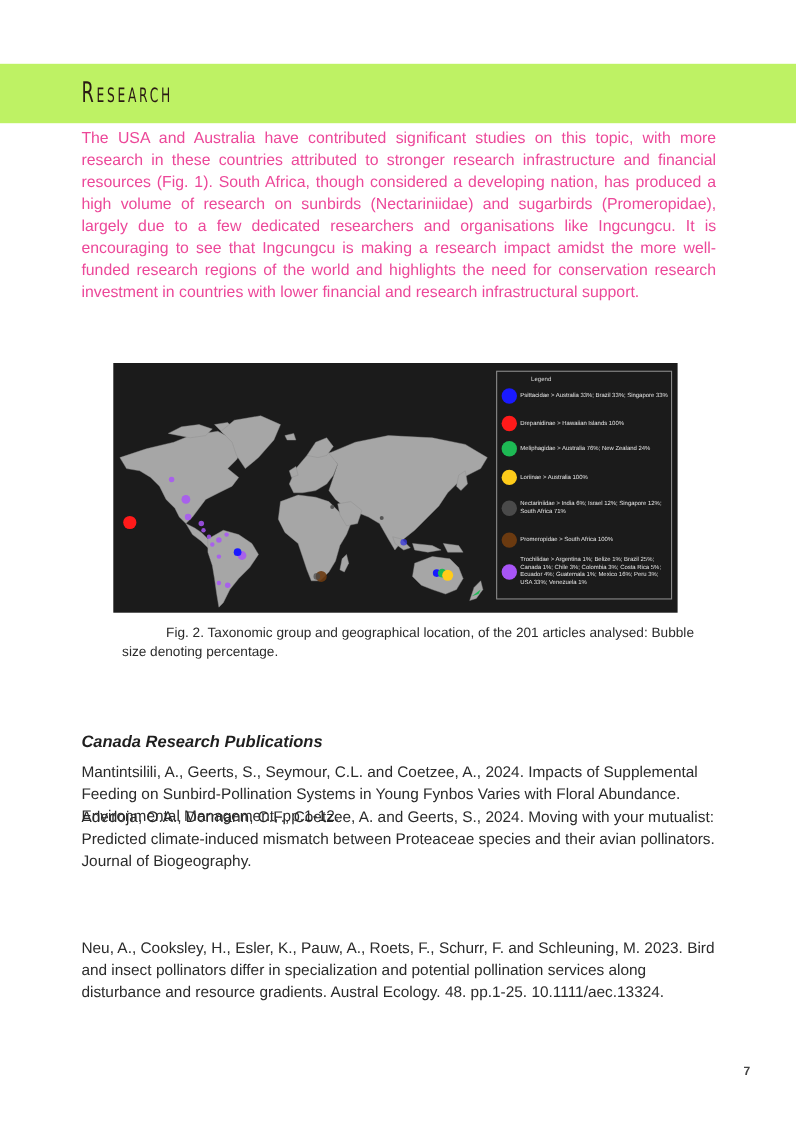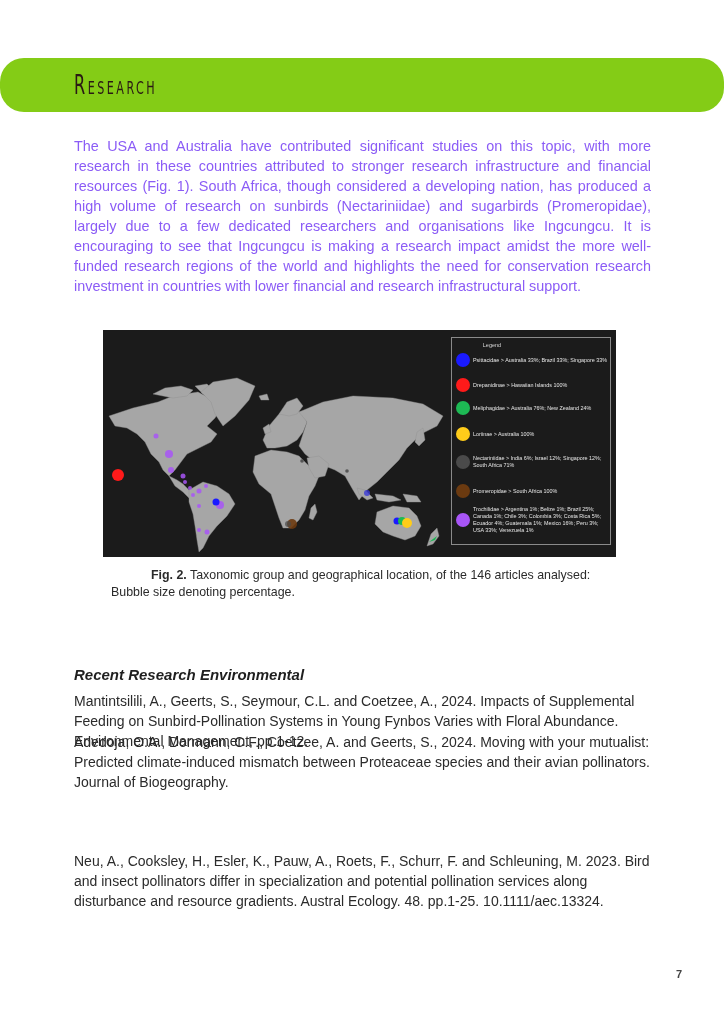--- a/index.html
+++ b/index.html
@@ -1,28 +1,28 @@
 <!DOCTYPE html>
 <html><head>
 <meta charset="utf-8">
 <style>
   html, body { margin: 0; padding: 0; }
   body { width: 724px; height: 1024px; background: #ffffff; position: relative; overflow: hidden; font-family: "Liberation Sans", sans-serif; color: #2b2b2b; }
-  .banner { position: absolute; left: 0; top: 58px; width: 724px; height: 54px; background: #84cc16; border-radius: 24px; }
+  .banner { position: absolute; left: 0; top: 58px; width: 724px; height: 54px; background: #bef264; }
   .banner-title { position: absolute; left: 74px; top: 12px; font-family: "DejaVu Sans", sans-serif; font-size: 26px; font-weight: 400; letter-spacing: 4px; color: #2a1a14; font-variant: small-caps; transform: scaleX(0.62); transform-origin: left center; }
-  .intro { position: absolute; left: 74px; top: 136px; width: 577px; font-size: 14.4px; line-height: 20px; text-align: justify; color: #8b5cf6; margin: 0; }
+  .intro { position: absolute; left: 74px; top: 116px; width: 577px; font-size: 14.4px; line-height: 20px; text-align: justify; color: #ec4899; margin: 0; }
   .figure { position: absolute; left: 103px; top: 330px; width: 513px; height: 227px; background: #1b1b1b; }
   .map { position: absolute; left: 0; top: 0; width: 346px; height: 227px; }
   .legend { position: absolute; left: 348px; top: 7px; width: 160px; height: 208px; border: 1px solid #8a8a8a; box-sizing: border-box; }
   .legend-title { position: absolute; left: 0; top: 4px; width: 80px; text-align: center; font-size: 5.5px; color: #d8d8d8; }
   .legend-item { position: absolute; left: 4px; width: 152px; display: flex; align-items: center; }
   .legend-dot { width: 14px; height: 14px; border-radius: 50%; flex: 0 0 14px; margin-right: 3px; }
   .legend-text { font-size: 5.4px; line-height: 7px; color: #e6e6e6; }
   .caption { position: absolute; left: 111px; top: 567px; width: 520px; font-size: 12.4px; line-height: 17px; color: #2b2b2b; margin: 0; }
-  .caption b { font-weight: 700; padding-left: 40px; }
+  .caption b { font-weight: 400; padding-left: 40px; }
   .pubs-heading { position: absolute; left: 74px; top: 666px; font-size: 15px; font-weight: 700; font-style: italic; color: #1f1f1f; margin: 0; }
   .pub { position: absolute; left: 74px; width: 580px; font-size: 14px; line-height: 20px; color: #2b2b2b; margin: 0; }
   .page-num { position: absolute; left: 676px; top: 968px; font-size: 11px; font-weight: 700; color: #444; }
 </style>
 </head>
 <body>
 
 <div class="banner">
   <div class="banner-title">Research</div>
 </div>
@@ -125,21 +125,21 @@
       <span class="legend-dot" style="background:#6b3a10"></span>
       <span class="legend-text">Promeropidae &gt; South Africa 100%</span>
     </div>
     <div class="legend-item" style="top:168px">
       <span class="legend-dot" style="background:#a855f7"></span>
       <span class="legend-text">Trochilidae &gt; Argentina 1%; Belize 1%; Brazil 25%; Canada 1%; Chile 3%; Colombia 3%; Costa Rica 5%; Ecuador 4%; Guatemala 1%; Mexico 16%; Peru 3%; USA 33%; Venezuela 1%</span>
     </div>
   </div>
 </div>
 
-<p class="caption"><b>Fig. 2.</b><span> Taxonomic group and geographical location, of the 146 articles analysed: Bubble size denoting percentage.</span></p>
+<p class="caption"><b>Fig. 2.</b><span> Taxonomic group and geographical location, of the 201 articles analysed: Bubble size denoting percentage.</span></p>
 
-<h3 class="pubs-heading">Recent Research Environmental</h3>
+<h3 class="pubs-heading">Canada Research Publications</h3>
 
 <p class="pub" style="top:691px">Mantintsilili, A., Geerts, S., Seymour, C.L. and Coetzee, A., 2024. Impacts of Supplemental Feeding on Sunbird-Pollination Systems in Young Fynbos Varies with Floral Abundance. Environmental Management, pp.1-12.</p>
 <p class="pub" style="top:732px">Adedoja, O.A., Dormann, C.F., Coetzee, A. and Geerts, S., 2024. Moving with your mutualist: Predicted climate-induced mismatch between Proteaceae species and their avian pollinators. Journal of Biogeography.</p>
 <p class="pub" style="top:851px">Neu, A., Cooksley, H., Esler, K., Pauw, A., Roets, F., Schurr, F. and Schleuning, M. 2023. Bird and insect pollinators differ in specialization and potential pollination services along disturbance and resource gradients. Austral Ecology. 48. pp.1-25. 10.1111/aec.13324.</p>
 
 <div class="page-num">7</div>
 
 </body></html>

